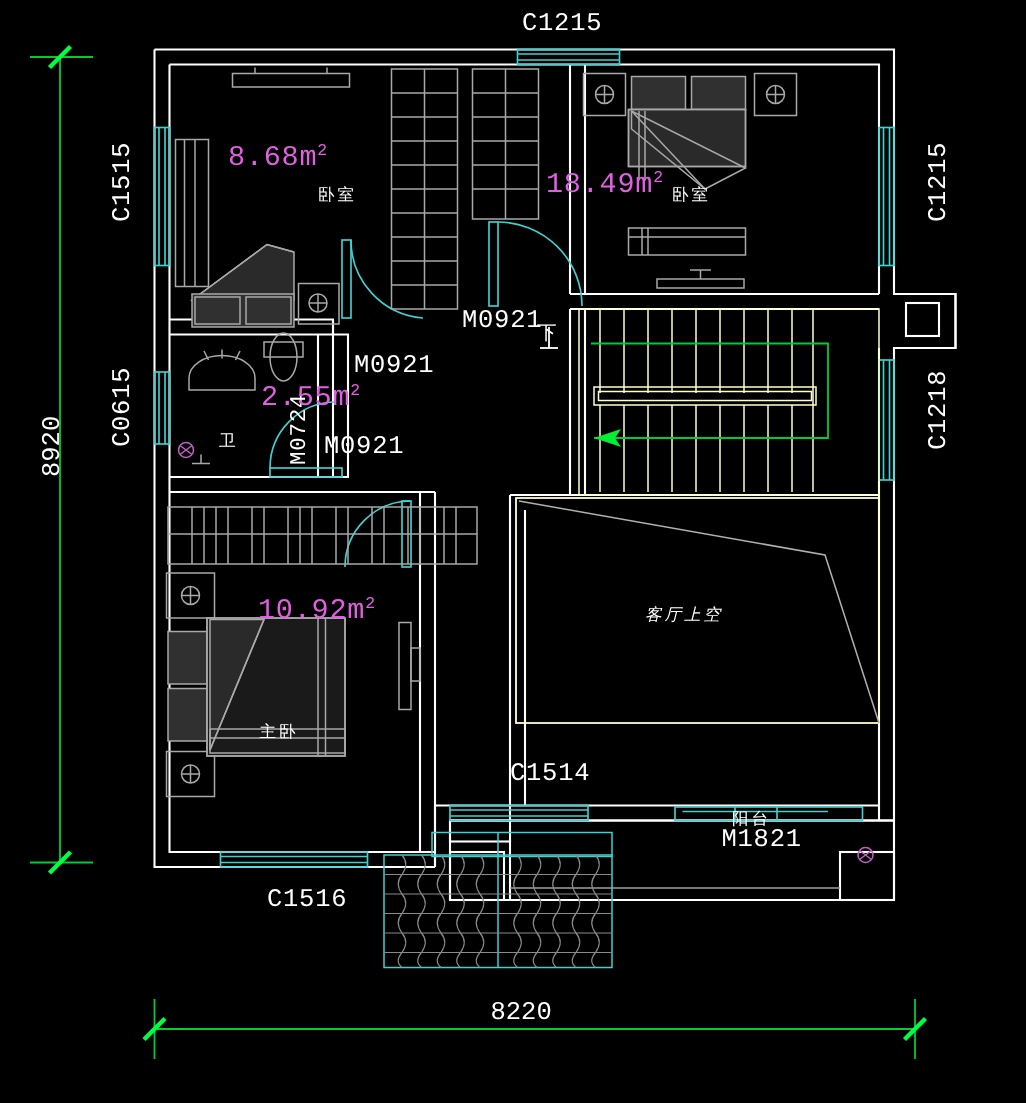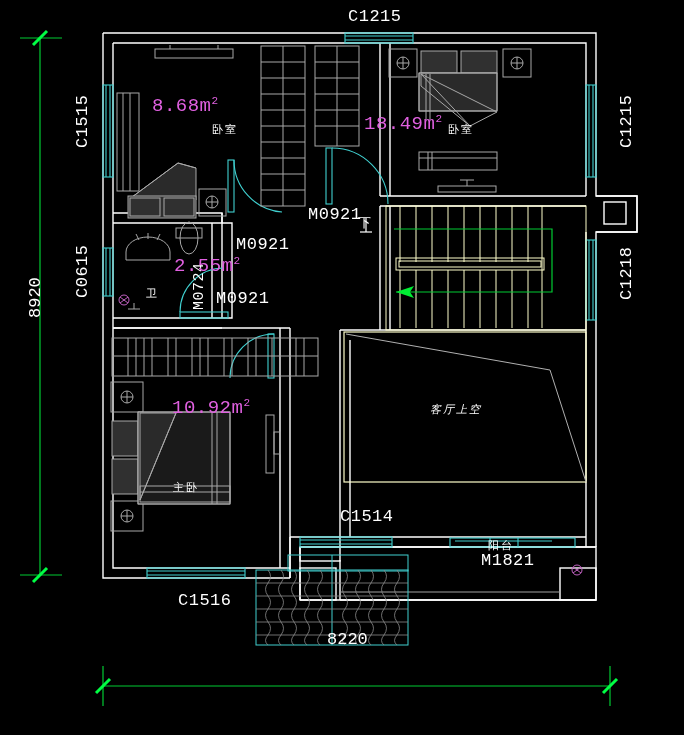--- a/index.html
+++ b/index.html
@@ -384,21 +384,21 @@
       <path d="M345,570 q5,6 0,13 q-5,6 0,13 q5,6 0,13 q-5,6 0,13 q5,6 0,13 q-5,6 0,10"></path>
       <path d="M358,570 q5,6 0,13 q-5,6 0,13 q5,6 0,13 q-5,6 0,13 q5,6 0,13 q-5,6 0,10"></path>
       <path d="M371,570 q5,6 0,13 q-5,6 0,13 q5,6 0,13 q-5,6 0,13 q5,6 0,13 q-5,6 0,10"></path>
       <path d="M384,570 q5,6 0,13 q-5,6 0,13 q5,6 0,13 q-5,6 0,13 q5,6 0,13 q-5,6 0,10"></path>
       <path d="M397,570 q5,6 0,13 q-5,6 0,13 q5,6 0,13 q-5,6 0,13 q5,6 0,13 q-5,6 0,10"></path>
     </g>
 
   </svg>
 
   <div class="dim rot90" style="left:26px; top:318px;">8920</div>
-  <div class="dim" style="left:327px; top:630px;text-align:right;">8220</div>
+  <div class="dim" style="left:327px; top:666px;text-align:right;">8220</div>
 
   <div class="lbl" style="left:348px; top:8px;">C1215</div>
   <div class="lbl rot90" style="left:74px; top:148px;">C1515</div>
   <div class="lbl rot90" style="left:74px; top:298px;">C0615</div>
   <div class="lbl rot90" style="left:618px; top:148px;">C1215</div>
   <div class="lbl rot90" style="left:618px; top:300px;">C1218</div>
   <div class="lbl" style="left:178px; top:592px;">C1516</div>
   <div class="lbl" style="left:340px; top:508px;">C1514</div>
 
   <div class="lbl" style="left:236px; top:236px;">M0921</div>

